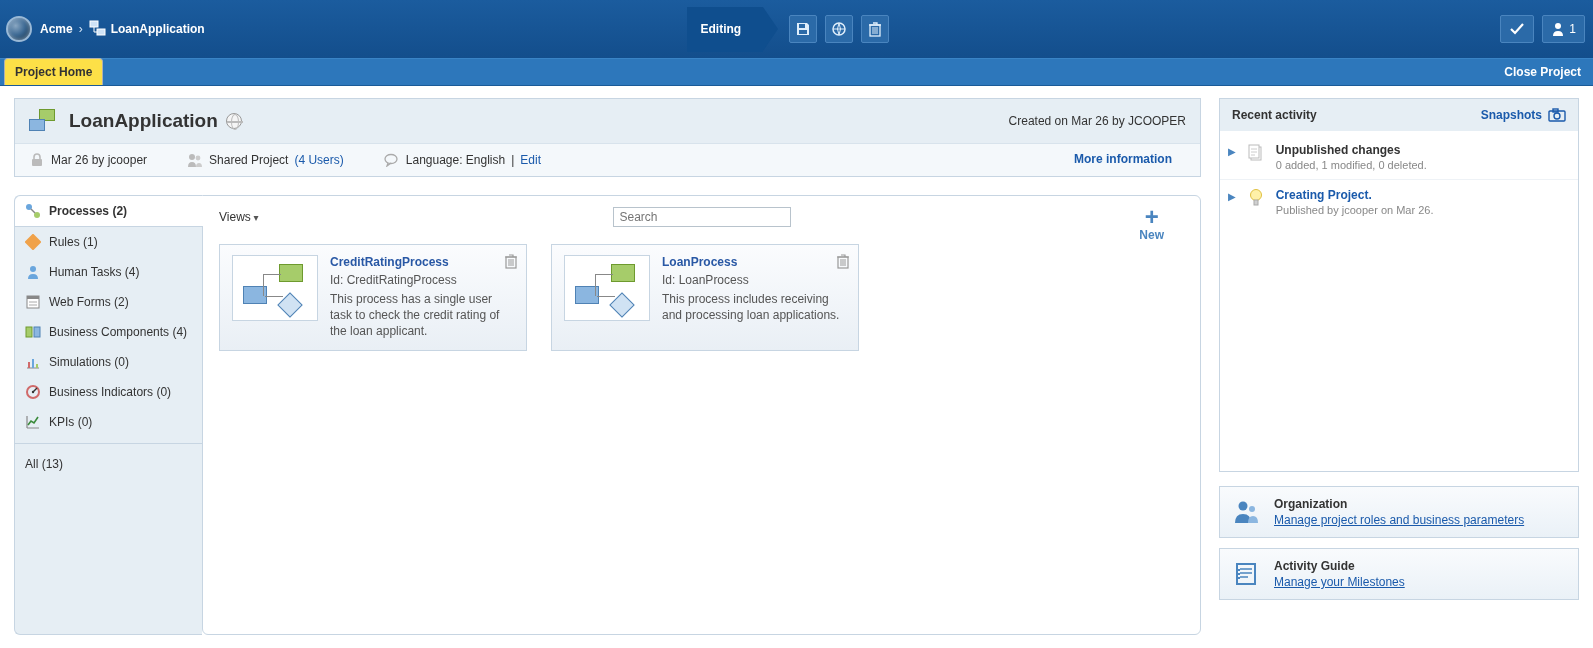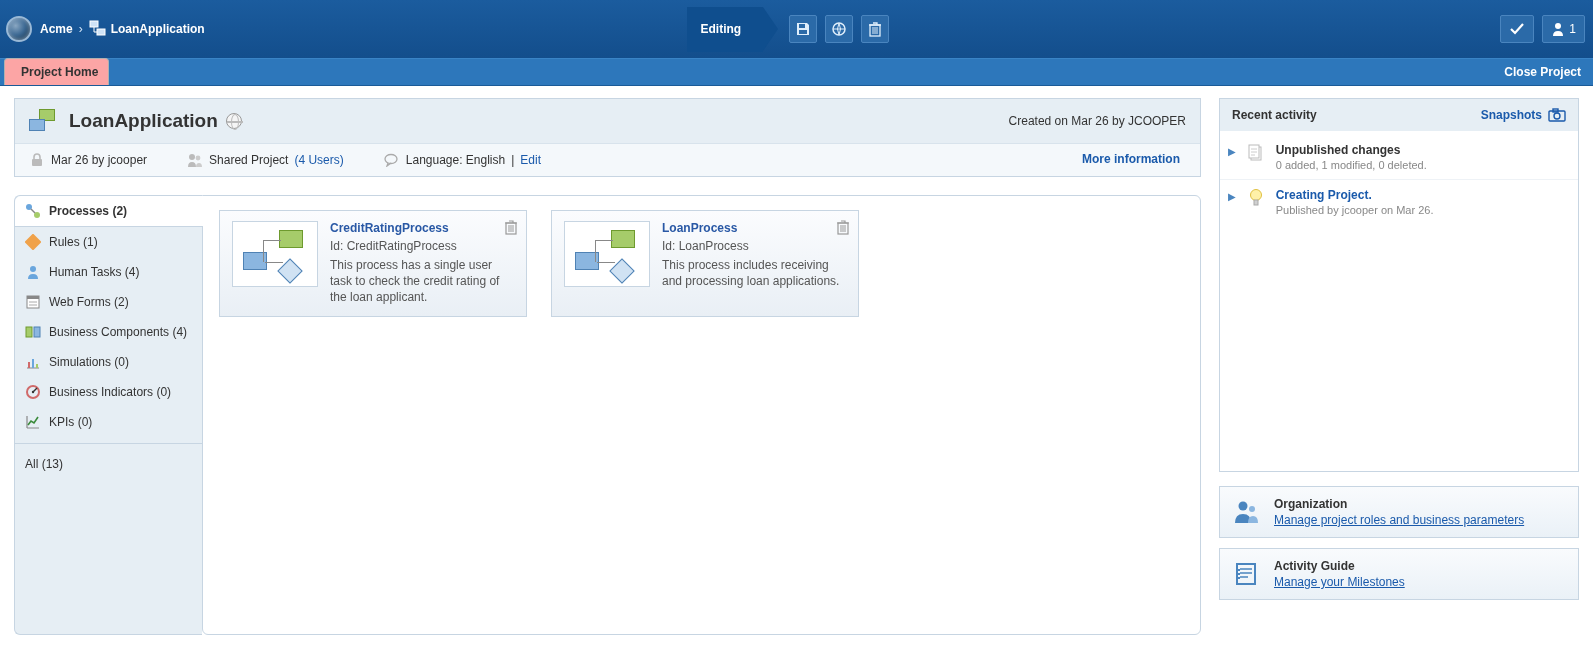--- a/index.html
+++ b/index.html
@@ -89,25 +89,25 @@
     height: 28px;
     background: #2d77bb;
     border-top: 1px solid #3a84c6;
     border-bottom: 1px solid #1a5a97;
     display: flex;
     align-items: flex-end;
     padding-left: 4px;
     position: relative;
   }
   .tab {
-    background: #fca5a5;
+    background: #fde047;
     border: 1px solid #b0b0b0;
     border-bottom: none;
     border-radius: 4px 4px 0 0;
-    padding: 6px 10px 6px 16px;
+    padding: 6px 10px 6px 10px;
     font-weight: bold;
     color: #333;
     cursor: pointer;
   }
   .close-proj {
     position: absolute; right: 12px; top: 6px;
     color: #fff; font-weight: bold; cursor: pointer;
   }
 
   
@@ -162,21 +162,21 @@
     display: flex; align-items: center; gap: 6px;
     margin-right: 40px;
     color:#333;
   }
   .meta-icon {
     width:16px; height:16px; display:flex;
     align-items:center; justify-content:center;
     color:#888;
   }
   .link { color:#1a5aab; cursor:pointer; }
-  .more-info { position:absolute; right:20px; color:#1a5aab; font-weight:bold; cursor:pointer; }
+  .more-info { position:absolute; right:28px; color:#1a5aab; font-weight:bold; cursor:pointer; }
 
   
   .content-row { display:flex; margin-top:18px; height: 440px; }
 
   .cat-list {
     width: 188px;
     background: #e6eef4;
     border: 1px solid #c7d5e2;
     border-right:none;
     border-top-left-radius: 6px;
@@ -511,20 +511,28 @@
           </span>
           <span>KPIs (0)</span>
         </div>
         <div class="cat-sep"></div>
         <div class="cat-item">
           <span>All (13)</span>
         </div>
       </div>
 
       <div class="workspace">
+        <div class="ws-toolbar">
+          <span class="views-dd">Views</span>
+          <input class="search-box" placeholder="Search" style="">
+          <div class="new-btn">
+            <div class="new-plus">+</div>
+            <div class="new-label">New</div>
+          </div>
+        </div>
 
         <div class="cards">
           <div class="card">
             <div class="card-thumb">
               <div class="g"></div>
                 <div class="b"></div>
                 <div class="d"></div>
               <div class="line l1"></div>
                 <div class="line l2"></div>
                 <div class="line l3"></div>

